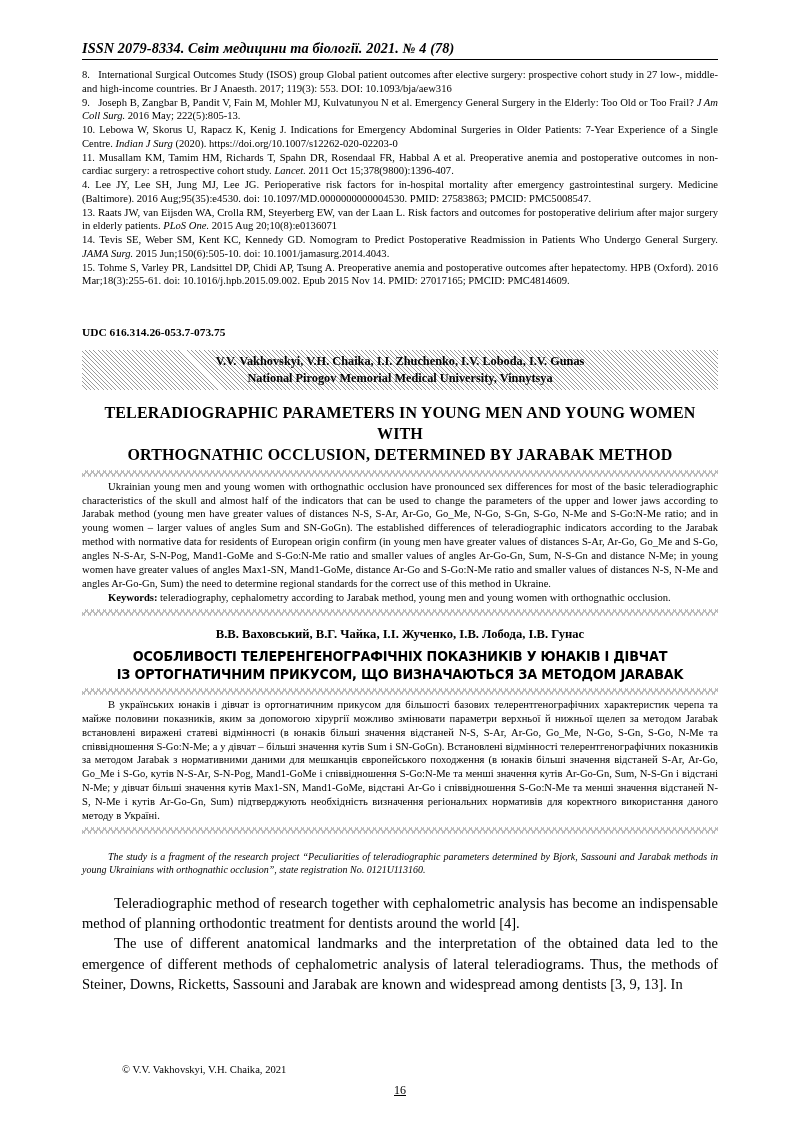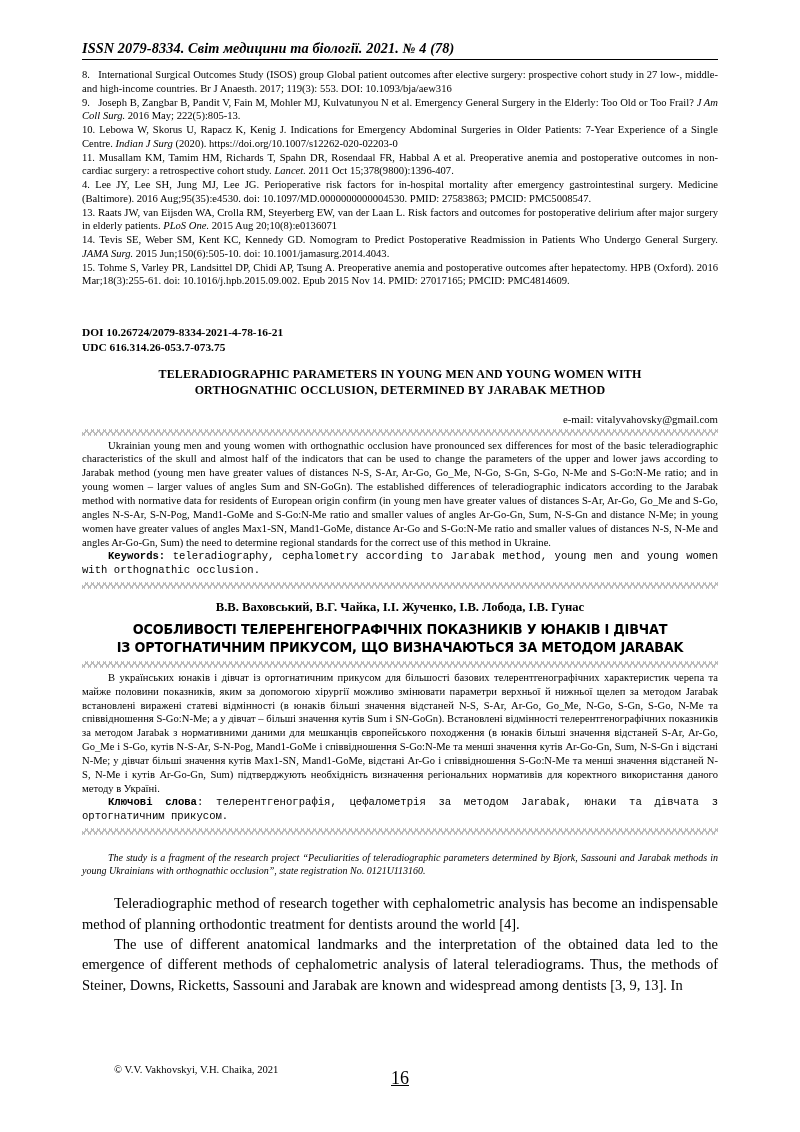--- a/index.html
+++ b/index.html
@@ -87,21 +87,21 @@
     padding: 3px 0 4px 0;
     box-sizing: border-box;
   }
   .banner div { white-space: nowrap; }
 
   
   .title-en {
     margin-top: 12px;
     text-align: center;
     font-weight: bold;
-    font-size: 12px;
+    font-size: 16px;
     line-height: 1.32;
     letter-spacing: 0.15px;
   }
 
   .email {
     margin-top: 14px;
     text-align: right;
     font-size: 10.8px;
   }
 
@@ -123,21 +123,21 @@
   .abstract {
     font-size: 10.6px;
     line-height: 1.315;
     text-align: justify;
     margin-top: 3px;
   }
   .abstract p {
     margin: 0;
     text-indent: 26px;
   }
-  .abstract p.kw { text-indent: 26px; font-family: Liberation Mono, monospace; }
+  .abstract p.kw { text-indent: 26px; }
   .kwlabel { font-weight: bold; }
 
   
   .authors-ua {
     margin-top: 11px;
     text-align: center;
     font-weight: bold;
     font-size: 12.6px;
     white-space: nowrap;
   }
@@ -179,32 +179,32 @@
   
   .footer {
     position: absolute;
     left: 82px;
     top: 1064px;
     width: 636px;
     height: 40px;
   }
   .copyright {
     position: absolute;
-    left: 32px;
+    left: 40px;
     top: 0;
     font-size: 10.6px;
     white-space: nowrap;
   }
   .pagenum {
     position: absolute;
     left: 0;
-    top: 4px;
+    top: 19px;
     width: 636px;
     text-align: center;
-    font-size: 18px;
+    font-size: 12px;
     text-decoration: underline;
   }
 </style>
 </head>
 <body>
 
 <div class="page">
   <div class="content">
 
     <div class="runhead-rule">
@@ -241,31 +241,33 @@
         <span>Tevis SE, Weber SM, Kent KC, Kennedy GD. Nomogram to Predict Postoperative Readmission in Patients Who Undergo General Surgery. </span><span class="it">JAMA Surg.</span><span> 2015 Jun;150(6):505-10. doi: 10.1001/jamasurg.2014.4043.</span>
       </div>
       <div class="ref">
         <span>15.</span>
         <span>Tohme S, Varley PR, Landsittel DP, Chidi AP, Tsung A. Preoperative anemia and postoperative outcomes after hepatectomy. HPB (Oxford). 2016 Mar;18(3):255-61. doi: 10.1016/j.hpb.2015.09.002. Epub 2015 Nov 14. PMID: 27017165; PMCID: PMC4814609.</span>
       </div>
     </div>
 
 
     <div class="doiblock">
-      <div>DOI 10.26724/2079-8334-2021-4-78-16-21</div>
       <div>UDC 616.314.26-053.7-073.75</div>
     </div>
 
+    <div class="banner">
+      <div>V.V. Vakhovskyi, V.H. Chaika, I.I. Zhuchenko, I.V. Loboda, I.V. Gunas</div>
+      <div>National Pirogov Memorial Medical University, Vinnytsya</div>
+    </div>
 
     <div class="title-en">
       <div>TELERADIOGRAPHIC PARAMETERS IN YOUNG MEN AND YOUNG WOMEN WITH</div>
       <div>ORTHOGNATHIC OCCLUSION, DETERMINED BY JARABAK METHOD</div>
     </div>
 
-    <div class="email">e-mail: vitalyvahovsky@gmail.com</div>
 
     <div class="zig"></div>
 
     <div class="abstract">
       <p>Ukrainian young men and young women with orthognathic occlusion have pronounced sex differences for most of the basic teleradiographic characteristics of the skull and almost half of the indicators that can be used to change the parameters of the upper and lower jaws according to Jarabak method (young men have greater values of distances N-S, S-Ar, Ar-Go, Go_Me, N-Go, S-Gn, S-Go, N-Me and S-Go:N-Me ratio; and in young women – larger values of angles Sum and SN-GoGn). The established differences of teleradiographic indicators according to the Jarabak method with normative data for residents of European origin confirm (in young men have greater values of distances S-Ar, Ar-Go, Go_Me and S-Go, angles N-S-Ar, S-N-Pog, Mand1-GoMe and S-Go:N-Me ratio and smaller values of angles Ar-Go-Gn, Sum, N-S-Gn and distance N-Me; in young women have greater values of angles Max1-SN, Mand1-GoMe, distance Ar-Go and S-Go:N-Me ratio and smaller values of distances N-S, N-Me and angles Ar-Go-Gn, Sum) the need to determine regional standards for the correct use of this method in Ukraine.</p>
       <p class="kw"><span class="kwlabel">Keywords:</span><span> teleradiography, cephalometry according to Jarabak method, young men and young women with orthognathic occlusion.</span></p>
     </div>
 
     <div class="zig"></div>
 
@@ -273,21 +275,20 @@
 
     <div class="title-ua">
       <div>ОСОБЛИВОСТІ ТЕЛЕРЕНГЕНОГРАФІЧНІХ ПОКАЗНИКІВ У ЮНАКІВ І ДІВЧАТ</div>
       <div>ІЗ ОРТОГНАТИЧНИМ ПРИКУСОМ, ЩО ВИЗНАЧАЮТЬСЯ ЗА МЕТОДОМ JARABAK</div>
     </div>
 
     <div class="zig"></div>
 
     <div class="abstract">
       <p>В українських юнаків і дівчат із ортогнатичним прикусом для більшості базових телерентгенографічних характеристик черепа та майже половини показників, яким за допомогою хірургії можливо змінювати параметри верхньої й нижньої щелеп за методом Jarabak встановлені виражені статеві відмінності (в юнаків більші значення відстаней N-S, S-Ar, Ar-Go, Go_Me, N-Go, S-Gn, S-Go, N-Me та співвідношення S-Go:N-Me; а у дівчат – більші значення кутів Sum і SN-GoGn). Встановлені відмінності телерентгенографічних показників за методом Jarabak з нормативними даними для мешканців європейського походження (в юнаків більші значення відстаней S-Ar, Ar-Go, Go_Me і S-Go, кутів N-S-Ar, S-N-Pog, Mand1-GoMe і співвідношення S-Go:N-Me та менші значення кутів Ar-Go-Gn, Sum, N-S-Gn і відстані N-Me; у дівчат більші значення кутів Max1-SN, Mand1-GoMe, відстані Ar-Go і співвідношення S-Go:N-Me та менші значення відстаней N-S, N-Me і кутів Ar-Go-Gn, Sum) підтверджують необхідність визначення регіональних нормативів для коректного використання даного методу в Україні.</p>
-      <p class="kw"><span class="kwlabel">Ключові слова</span><span>: телерентгенографія, цефалометрія за методом Jarabak, юнаки та дівчата з ортогнатичним прикусом.</span></p>
     </div>
 
     <div class="zig"></div>
 
     <div class="project">The study is a fragment of the research project “Peculiarities of teleradiographic parameters determined by Bjork, Sassouni and Jarabak methods in young Ukrainians with orthognathic occlusion”, state registration No. 0121U113160.</div>
 
     <div class="body">
       <p>Teleradiographic method of research together with cephalometric analysis has become an indispensable method of planning orthodontic treatment for dentists around the world [4].</p>
       <p>The use of different anatomical landmarks and the interpretation of the obtained data led to the emergence of different methods of cephalometric analysis of lateral teleradiograms. Thus, the methods of Steiner, Downs, Ricketts, Sassouni and Jarabak are known and widespread among dentists [3, 9, 13]. In</p>
     </div>

